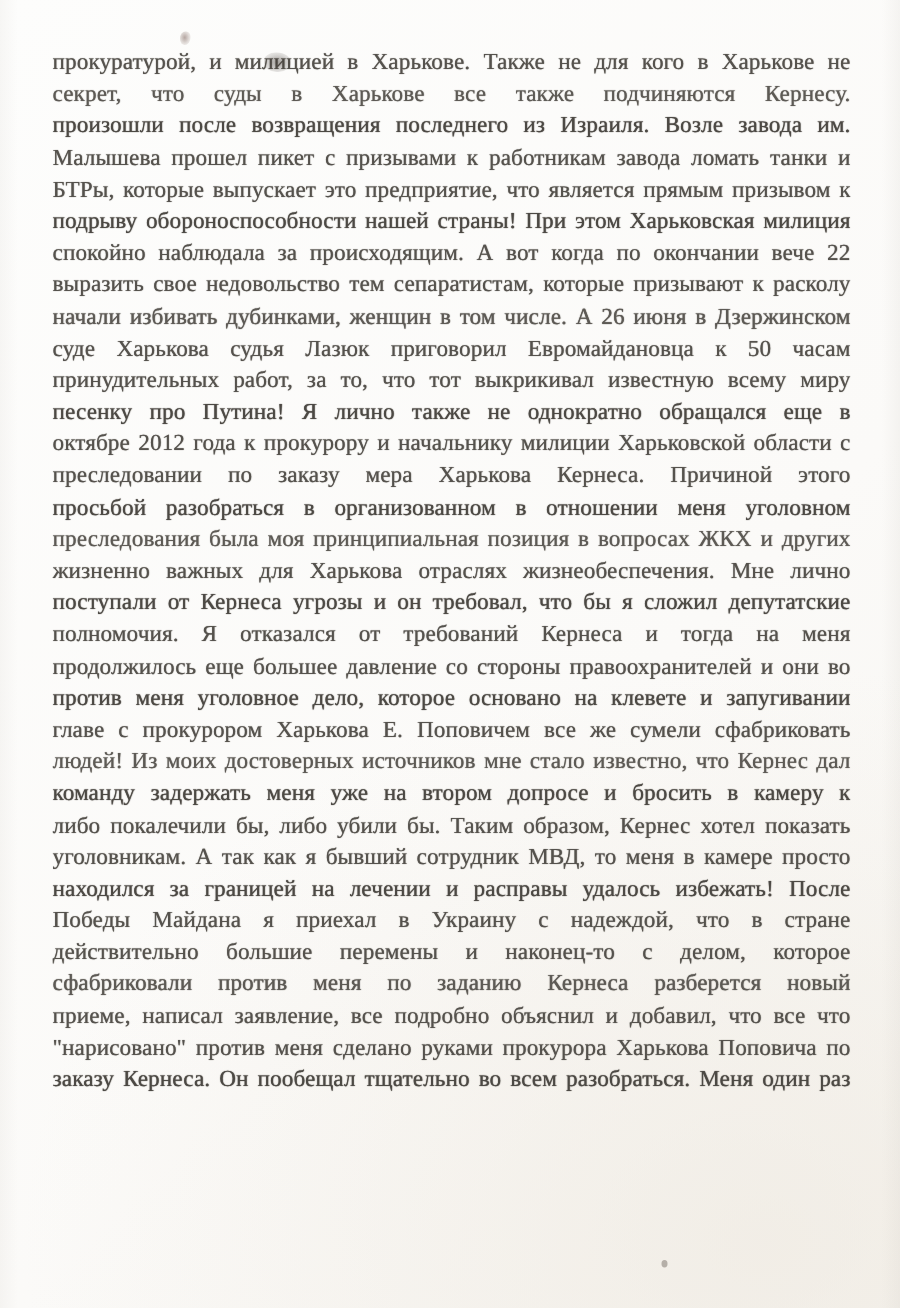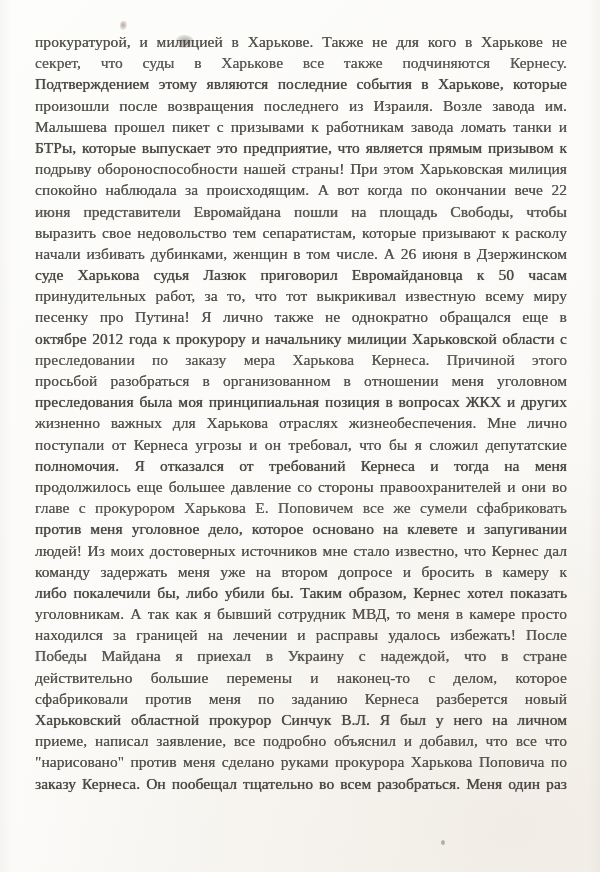--- a/index.html
+++ b/index.html
@@ -85,50 +85,47 @@
 </style>
 </head>
 <body>
 
 <div class="page">
   <div class="artifact edge-shade"></div>
   <div class="artifact speck-top"></div>
   <div class="text-block">
       <div class="text-line">прокуратурой, и милицией в Харькове. Также не для кого в Харькове не</div>
       <div class="text-line">секрет, что суды в Харькове все также подчиняются Кернесу.</div>
-      <div class="text-line">Подтверждением этому являются последние события в Харькове, которые</div>
       <div class="text-line">произошли после возвращения последнего из Израиля. Возле завода им.</div>
       <div class="text-line">Малышева прошел пикет с призывами к работникам завода ломать танки и</div>
       <div class="text-line">БТРы, которые выпускает это предприятие, что является прямым призывом к</div>
       <div class="text-line">подрыву обороноспособности нашей страны! При этом Харьковская милиция</div>
       <div class="text-line">спокойно наблюдала за происходящим. А вот когда по окончании вече 22</div>
-      <div class="text-line">июня представители Евромайдана пошли на площадь Свободы, чтобы</div>
       <div class="text-line">выразить свое недовольство тем сепаратистам, которые призывают к расколу</div>
       <div class="text-line">начали избивать дубинками, женщин в том числе. А 26 июня в Дзержинском</div>
       <div class="text-line">суде Харькова судья Лазюк приговорил Евромайдановца к 50 часам</div>
       <div class="text-line">принудительных работ, за то, что тот выкрикивал известную всему миру</div>
       <div class="text-line">песенку про Путина! Я лично также не однократно обращался еще в</div>
       <div class="text-line">октябре 2012 года к прокурору и начальнику милиции Харьковской области с</div>
       <div class="text-line">преследовании по заказу мера Харькова Кернеса. Причиной этого</div>
       <div class="text-line">просьбой разобраться в организованном в отношении меня уголовном</div>
       <div class="text-line">преследования была моя принципиальная позиция в вопросах ЖКХ и других</div>
       <div class="text-line">жизненно важных для Харькова отраслях жизнеобеспечения. Мне лично</div>
       <div class="text-line">поступали от Кернеса угрозы и он требовал, что бы я сложил депутатские</div>
       <div class="text-line">полномочия. Я отказался от требований Кернеса и тогда на меня</div>
       <div class="text-line">продолжилось еще большее давление со стороны правоохранителей и они во</div>
+      <div class="text-line">против меня уголовное дело, которое основано на клевете и запугивании</div>
       <div class="text-line">главе с прокурором Харькова Е. Поповичем все же сумели сфабриковать</div>
-      <div class="text-line">против меня уголовное дело, которое основано на клевете и запугивании</div>
       <div class="text-line">людей! Из моих достоверных источников мне стало известно, что Кернес дал</div>
       <div class="text-line">команду задержать меня уже на втором допросе и бросить в камеру к</div>
       <div class="text-line">либо покалечили бы, либо убили бы. Таким образом, Кернес хотел показать</div>
       <div class="text-line">уголовникам. А так как я бывший сотрудник МВД, то меня в камере просто</div>
       <div class="text-line">находился за границей на лечении и расправы удалось избежать! После</div>
       <div class="text-line">Победы Майдана я приехал в Украину с надеждой, что в стране</div>
       <div class="text-line">действительно большие перемены и наконец-то с делом, которое</div>
       <div class="text-line">сфабриковали против меня по заданию Кернеса разберется новый</div>
-      <div class="text-line">Харьковский областной прокурор Синчук В.Л. Я был у него на личном</div>
       <div class="text-line">приеме, написал заявление, все подробно объяснил и добавил, что все что</div>
       <div class="text-line">"нарисовано" против меня сделано руками прокурора Харькова Поповича по</div>
       <div class="text-line">заказу Кернеса. Он пообещал тщательно во всем разобраться. Меня один раз</div>
     </div>
   <div class="artifact ink-smudge"></div>
   <div class="artifact speck-bottom"></div>
 </div>
 
 </body></html>

